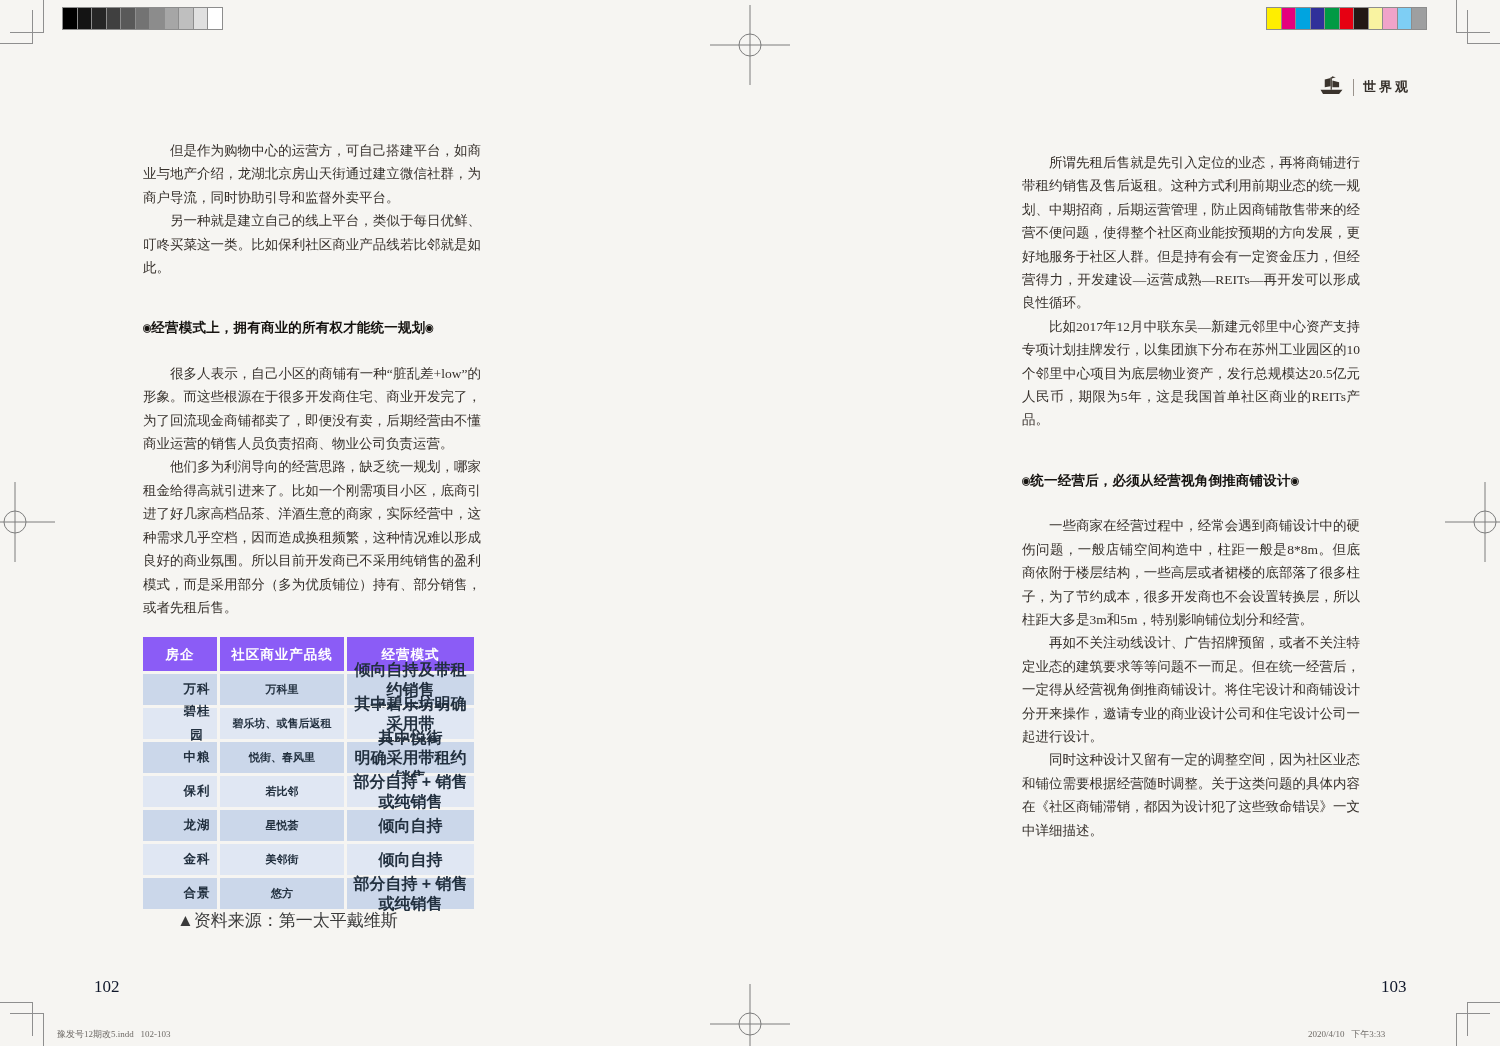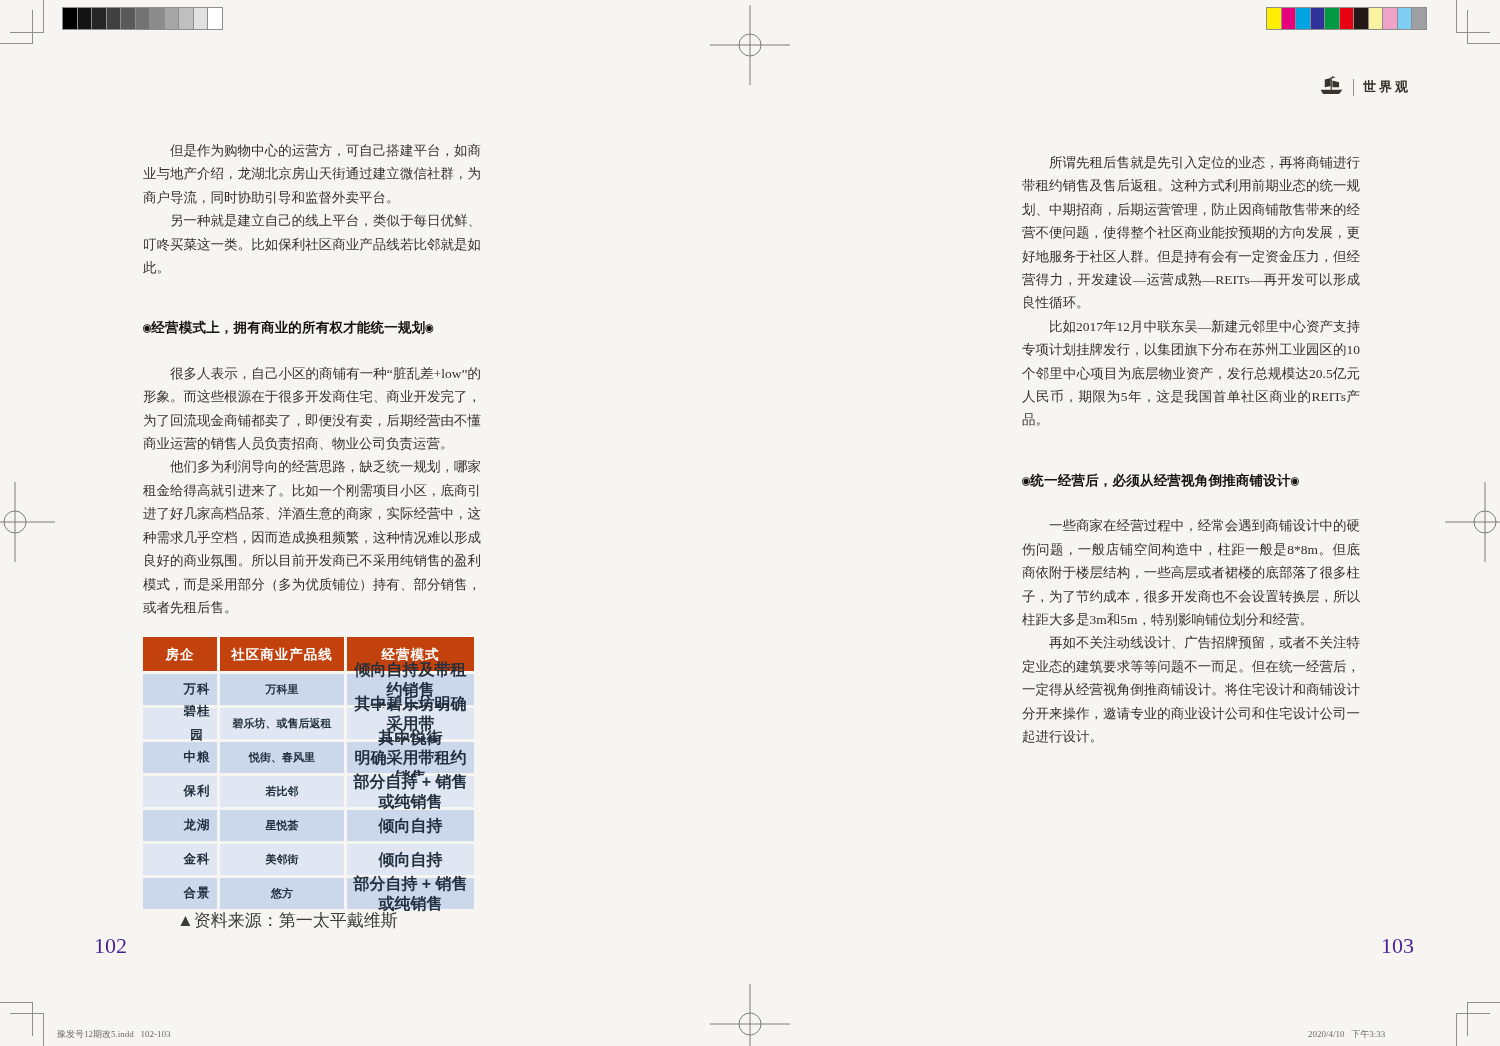--- a/index.html
+++ b/index.html
@@ -17,31 +17,31 @@
   
   .col{position:absolute;width:338px;font-size:13.5px;line-height:23.4px;text-align:justify;color:#36302b;}
   .col p{margin:0;text-indent:2em;}
   .sec-title{font-weight:bold;color:#161310;text-indent:0 !important;margin:38px 0 21px 0 !important;font-size:13.5px;letter-spacing:.2px;font-family:Liberation Mono, monospace;}
 
   
   .biz-table{margin-top:18px;width:331px;font-family:"Liberation Sans","DejaVu Sans",sans-serif;}
   .t-row{display:grid;grid-template-columns:74px 124px 127px;column-gap:3px;margin-top:3px;}
   .t-row:first-child{margin-top:0;}
   .t-cell{display:flex;align-items:center;justify-content:center;text-align:center;font-weight:bold;white-space:pre-line;}
-  .t-head .t-cell{background:#c2410c;color:#ffffff;height:34px;font-size:13.5px;letter-spacing:1px;}
+  .t-head .t-cell{background:#8b5cf6;color:#ffffff;height:34px;font-size:13.5px;letter-spacing:1px;}
   .t-body .t-cell{height:31px;color:#22303f;}
   .t-body.odd .t-cell{background:#cbd7ea;}
   .t-body.even .t-cell{background:#e0e7f3;}
   .c0{font-size:12.5px;letter-spacing:1px;padding-left:34px;}
   .c1{font-size:11px;}
   .c2{font-size:16px;line-height:20px;}
   .source-note{margin-top:9px;font-size:17px;color:#3a3a3a;font-family:"Liberation Sans","DejaVu Sans",sans-serif;text-indent:0;}
 
   
-  .folio{position:absolute;font-size:22px;color:#4c1d95;font-family:"Liberation Serif","DejaVu Serif",serif;}
+  .folio{position:absolute;font-size:17px;color:#0f172a;font-family:"Liberation Serif","DejaVu Serif",serif;margin-top:44px;}
   .running-head{position:absolute;top:76px;left:1318px;display:flex;align-items:center;height:22px;}
   .rh-divider{width:1px;height:17px;background:#9a938c;margin:0 9px 0 8px;}
   .rh-label{font-size:13px;font-weight:600;letter-spacing:3px;color:#36302b;}
 
   .slug{position:absolute;font-size:9px;color:#6e6a66;white-space:pre;font-family:"Liberation Serif","DejaVu Serif",serif;}
 </style>
 </head>
 <body>
 
 <div id="canvas">
@@ -184,20 +184,21 @@
   </div>
 
   <div class="col" style="left:1022px;top:139px;margin-top:12px;">
     <p>所谓先租后售就是先引入定位的业态，再将商铺进行带租约销售及售后返租。这种方式利用前期业态的统一规划、中期招商，后期运营管理，防止因商铺散售带来的经营不便问题，使得整个社区商业能按预期的方向发展，更好地服务于社区人群。但是持有会有一定资金压力，但经营得力，开发建设—运营成熟—REITs—再开发可以形成良性循环。</p>
     <p>比如2017年12月中联东吴—新建元邻里中心资产支持专项计划挂牌发行，以集团旗下分布在苏州工业园区的10个邻里中心项目为底层物业资产，发行总规模达20.5亿元人民币，期限为5年，这是我国首单社区商业的REITs产品。</p>
 
     <p class="sec-title">◉统一经营后，必须从经营视角倒推商铺设计◉</p>
 
     <p>一些商家在经营过程中，经常会遇到商铺设计中的硬伤问题，一般店铺空间构造中，柱距一般是8*8m。但底商依附于楼层结构，一些高层或者裙楼的底部落了很多柱子，为了节约成本，很多开发商也不会设置转换层，所以柱距大多是3m和5m，特别影响铺位划分和经营。</p>
     <p>再如不关注动线设计、广告招牌预留，或者不关注特定业态的建筑要求等等问题不一而足。但在统一经营后，一定得从经营视角倒推商铺设计。将住宅设计和商铺设计分开来操作，邀请专业的商业设计公司和住宅设计公司一起进行设计。</p>
+    <p>同时这种设计又留有一定的调整空间，因为社区业态和铺位需要根据经营随时调整。关于这类问题的具体内容在《社区商铺滞销，都因为设计犯了这些致命错误》一文中详细描述。</p>
   </div>
 
   <div class="folio" style="left:94px;top:933px;">102</div>
   <div class="folio" style="left:1381px;top:933px;">103</div>
 
   <div class="slug" style="left:57px;top:1028px;">豫发号12期改5.indd   102-103</div>
   <div class="slug" style="left:1308px;top:1028px;">2020/4/10   下午3:33</div>
 
 </div>
 

